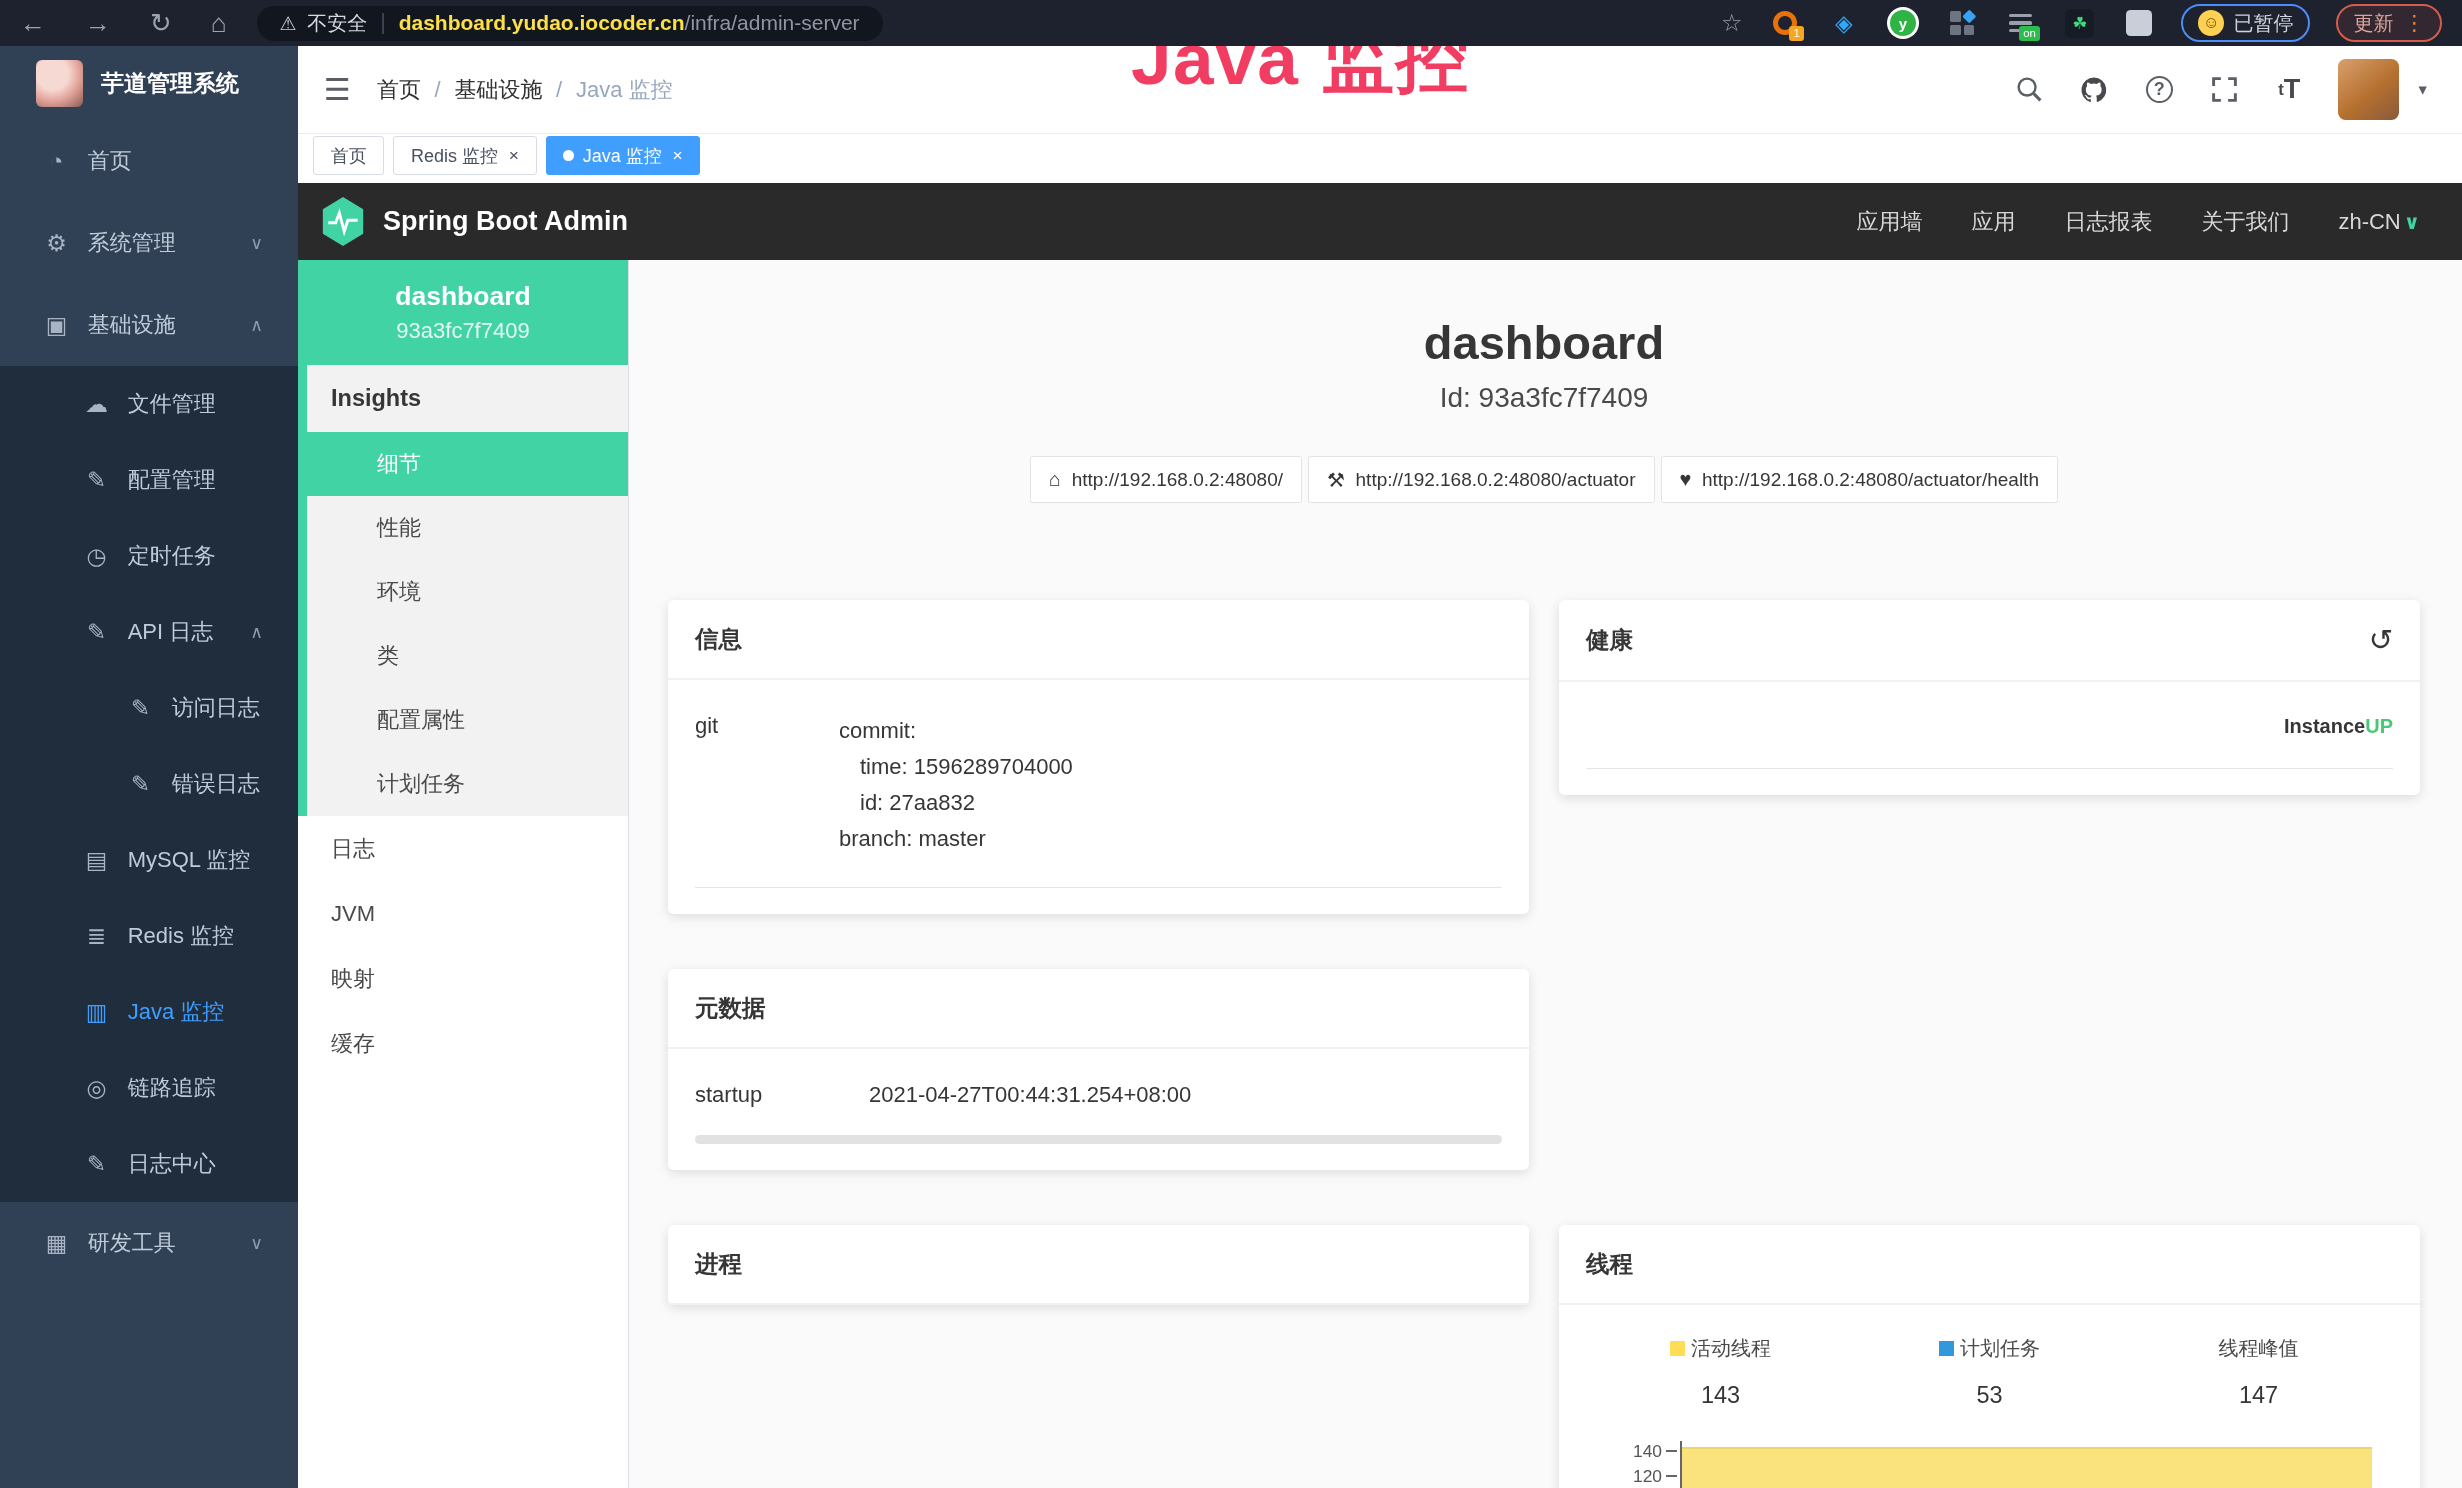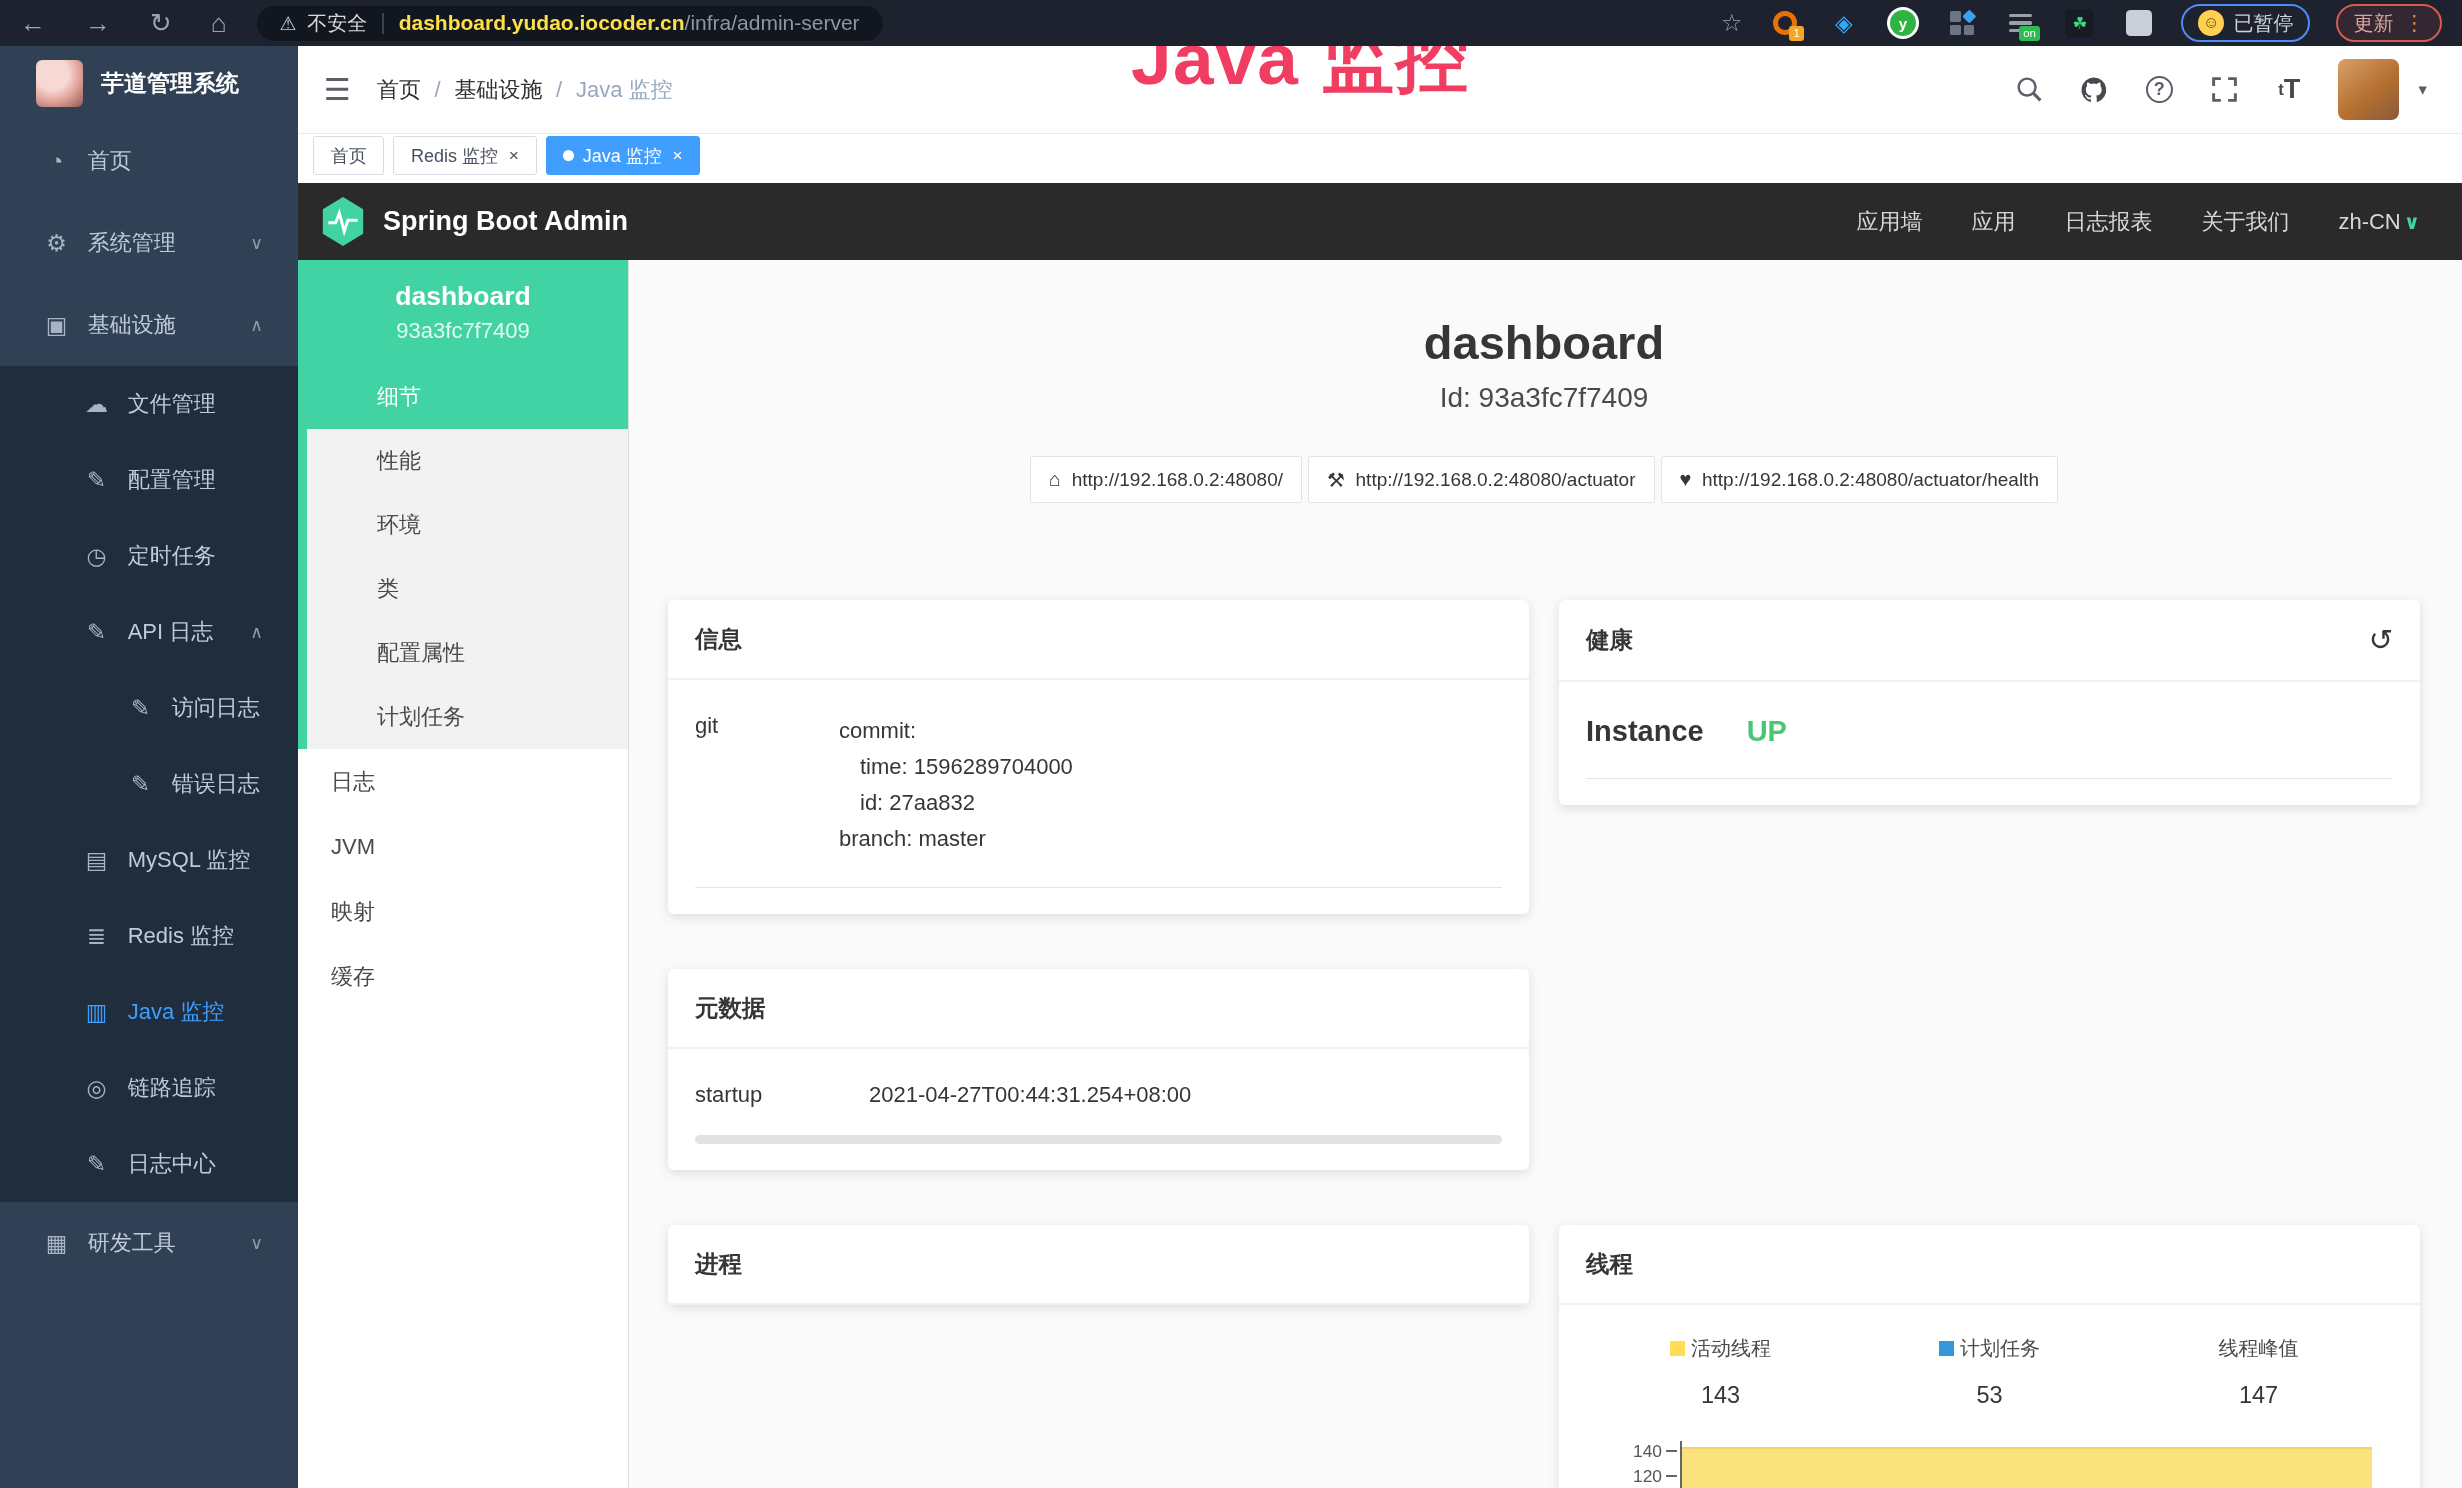--- a/index.html
+++ b/index.html
@@ -129,21 +129,21 @@
   .card-hd { display:flex; justify-content:space-between; align-items:center; padding:23px 27px;
     border-bottom:2.3px solid #f1f1f1; }
   .card-title { font-size:23.5px; font-weight:700; color:#363636; }
   .hist-icon { font-size:29px; color:#363636; cursor:pointer; }
   .card-bd { padding:33px 27px 26px; }
   .kv { display:flex; font-size:22px; color:#363636; }
   .kv-label { width:144px; flex:none; }
   .info-lines div { line-height:36px; }
   .ind { padding-left:21px; }
   .divider { border-bottom:1.5px solid #e6e6e6; margin-top:30px; }
-  .health-row { display:flex; justify-content:flex-start; align-items:center; font-size:29px;gap:43px; }
+  .health-row { display:flex; justify-content:flex-end; align-items:center; font-size:20px; }
   .health-name { font-weight:600; color:#363636; }
   .health-status { font-weight:700; }
   .meta-scrollbar { height:9px; background:#e2e2e2; border-radius:4.6px; margin-top:27px; }
 
   .proc-grid { display:grid; grid-template-columns:.9fr 1.7fr 1.5fr 1.5fr 1fr; text-align:center; }
   .p-head { font-size:19px; color:#555; }
   .p-val { font-size:23px; color:#363636; margin-top:23px; }
 
   .threads-bd { padding:30px 27px 0; }
   .legend-grid { display:grid; grid-template-columns:1fr 1fr 1fr; text-align:center; }
@@ -372,20 +372,21 @@
   </div>
 
   <div class="content">
 
     <div class="sub-side">
       <div class="inst-head" style="background: rgb(66, 211, 165);">
         <span class="inst-name">dashboard</span>
         <span class="inst-id">93a3fc7f7409</span>
       </div>
       <div class="insights-group">
+        <div class="insights-label">Insights</div>
         <div class="ins-item active" style="background: rgb(66, 211, 165);">
             <span>细节</span>
           </div>
         <div class="ins-item">
             <span>性能</span>
           </div>
         <div class="ins-item">
             <span>环境</span>
           </div>
         <div class="ins-item">

